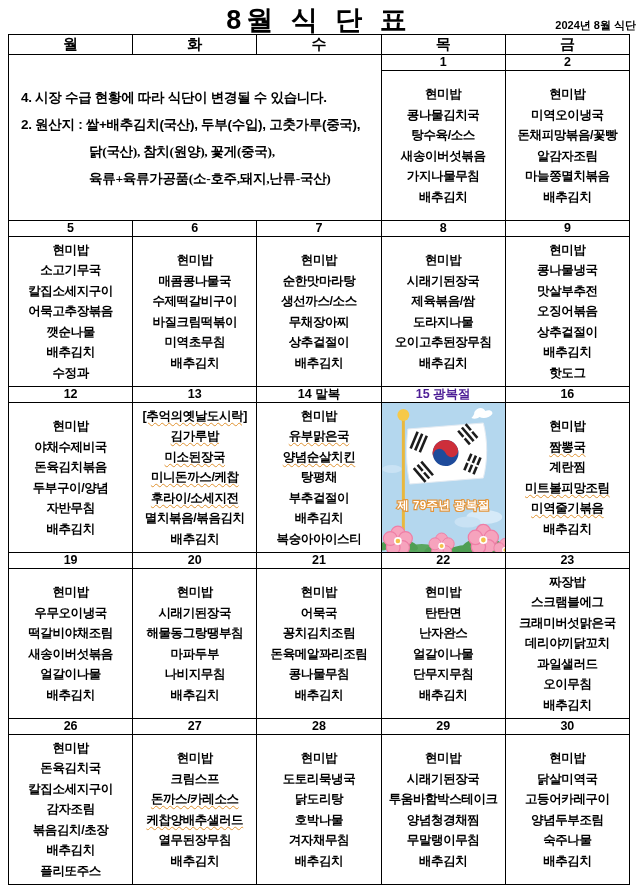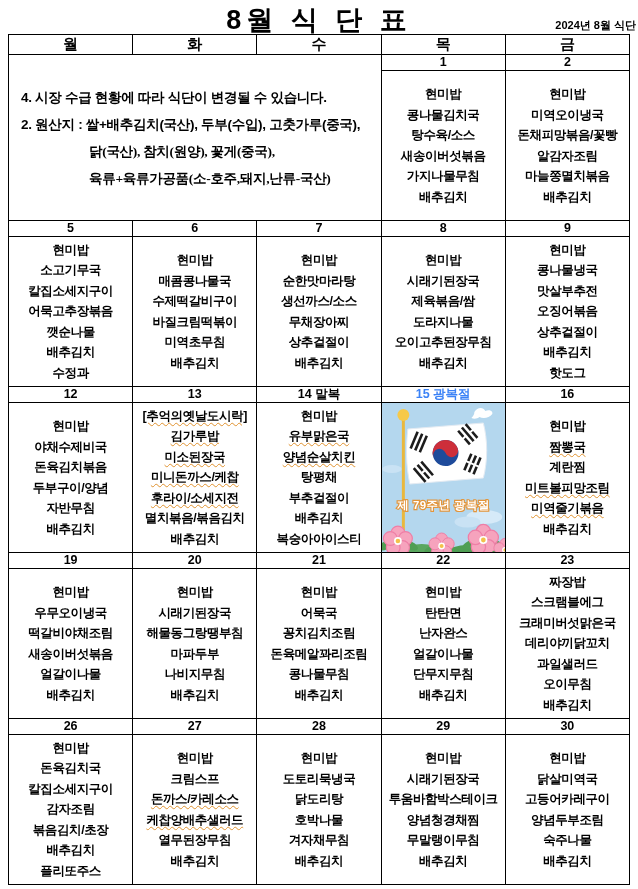--- a/index.html
+++ b/index.html
@@ -124,21 +124,21 @@
             <div class="menu-item">오징어볶음</div>
             <div class="menu-item">상추겉절이</div>
             <div class="menu-item">배추김치</div>
             <div class="menu-item">핫도그</div>
           </td>
         </tr>
         <tr>
           <td class="date-cell">12</td>
           <td class="date-cell">13</td>
           <td class="date-cell">14 말복</td>
-          <td class="date-cell" style="color: #3b82f6;">15 광복절</td>
+          <td class="date-cell" style="color: #4c1d95;">15 광복절</td>
           <td class="date-cell">16</td>
         </tr>
         <tr>
           <td class="menu-cell">
             <div class="menu-item">현미밥</div>
             <div class="menu-item">야채수제비국</div>
             <div class="menu-item">돈육김치볶음</div>
             <div class="menu-item">두부구이/양념</div>
             <div class="menu-item">자반무침</div>
             <div class="menu-item">배추김치</div>

